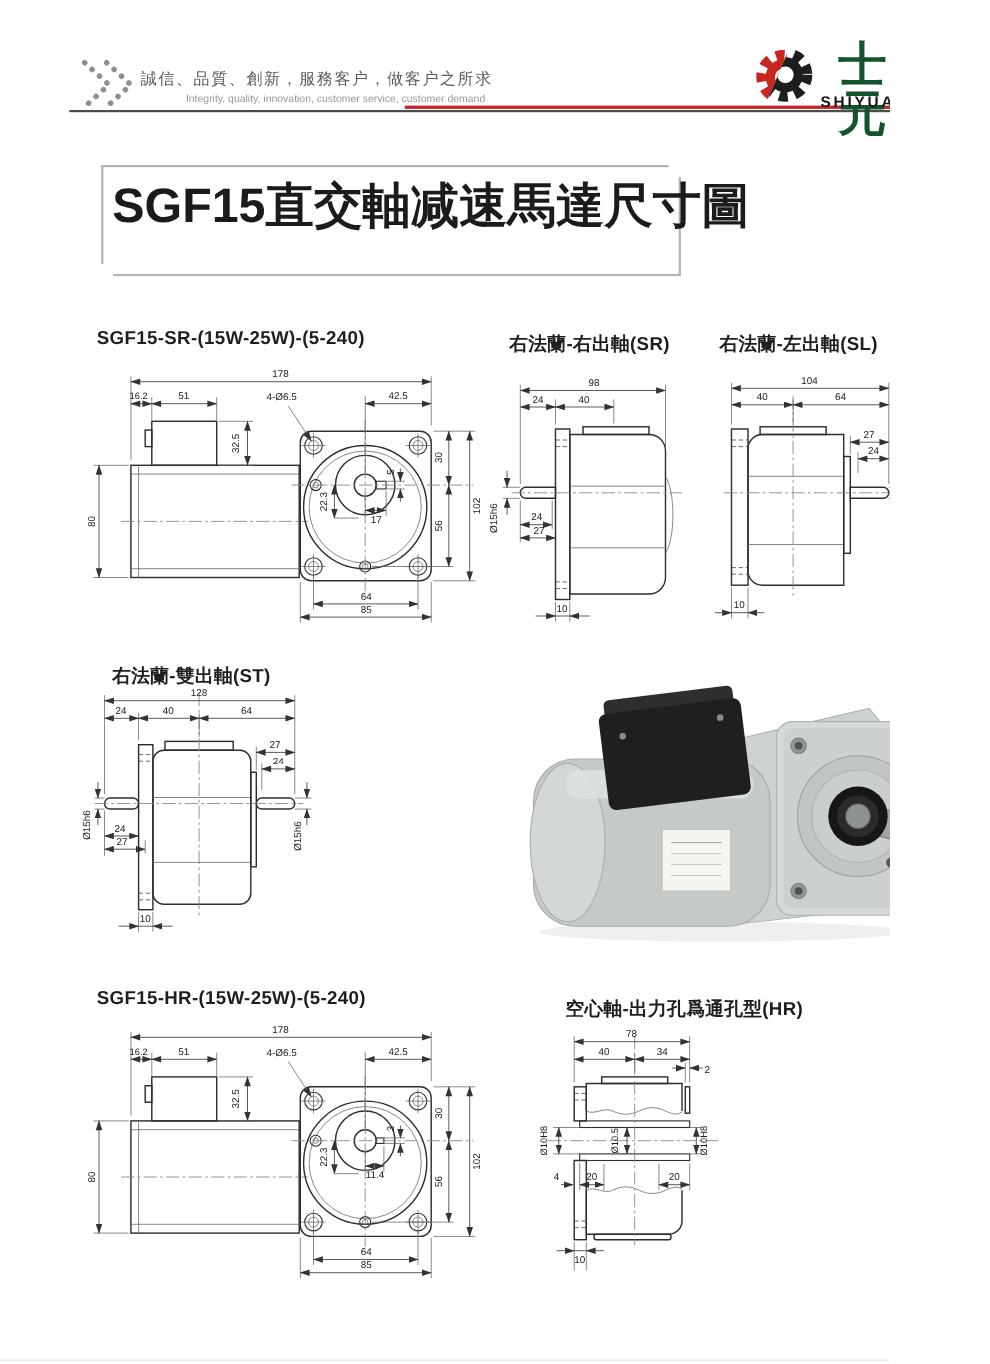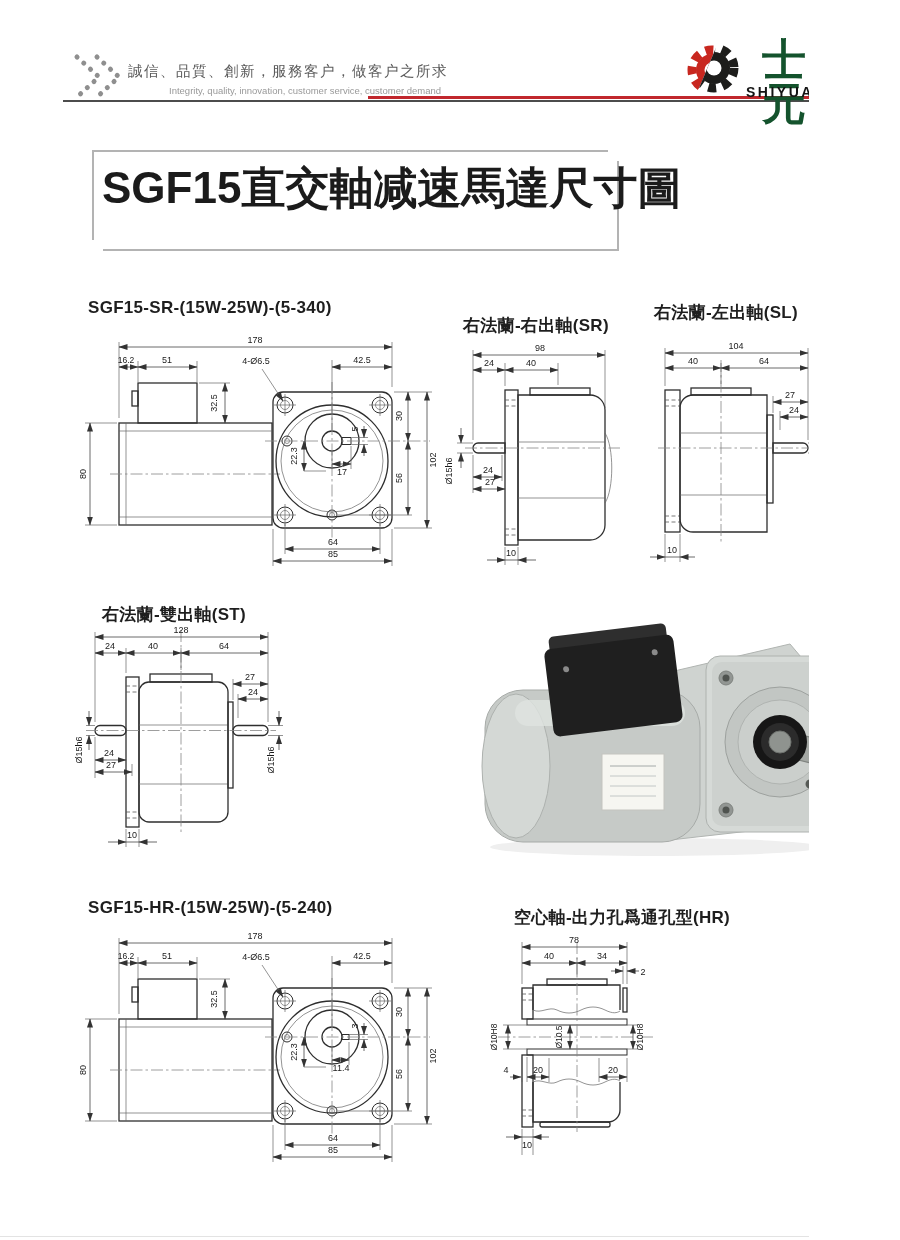--- a/index.html
+++ b/index.html
@@ -66,22 +66,22 @@
       <circle cx="30" cy="30" r="7.5" fill="#ffffff"></circle>
     </g>
   </svg>
   <div class="abs brand-zh" style="left:744px;top:38px;">士元</div>
   <div class="abs brand-en" style="left:746px;top:84px;">SHIYUAN</div>
 
   <div class="abs frameA" style="left:92px;top:150px;width:514px;height:88px;"></div>
   <div class="abs frameB" style="left:103px;top:161px;width:514px;height:88px;"></div>
   <div class="abs title-zh" style="left:102px;top:164px;">SGF15直交軸减速馬達尺寸圖</div>
 
-  <div class="abs dwlabel" style="left:88px;top:298px;">SGF15-SR-(15W-25W)-(5-340)</div>
-  <div class="abs dwlabel" style="left:463px;top:314px;">右法蘭-右出軸(SR)</div>
+  <div class="abs dwlabel" style="left:88px;top:298px;">SGF15-SR-(15W-25W)-(5-240)</div>
+  <div class="abs dwlabel" style="left:463px;top:301px;">右法蘭-右出軸(SR)</div>
   <div class="abs dwlabel" style="left:654px;top:301px;">右法蘭-左出軸(SL)</div>
   <div class="abs dwlabel" style="left:102px;top:603px;">右法蘭-雙出軸(ST)</div>
   <div class="abs dwlabel" style="left:88px;top:898px;">SGF15-HR-(15W-25W)-(5-240)</div>
   <div class="abs dwlabel" style="left:514px;top:906px;">空心軸-出力孔爲通孔型(HR)</div>
 
   <svg class="abs" style="left:0;top:0;" width="900" height="1240" viewBox="0 0 900 1240">
     <defs>
       <marker id="mE" markerWidth="10" markerHeight="7" refX="8.5" refY="3" orient="auto" markerUnits="userSpaceOnUse">
         <path d="M0,0 L9,3 L0,6 Z" fill="#333"></path>
       </marker>

